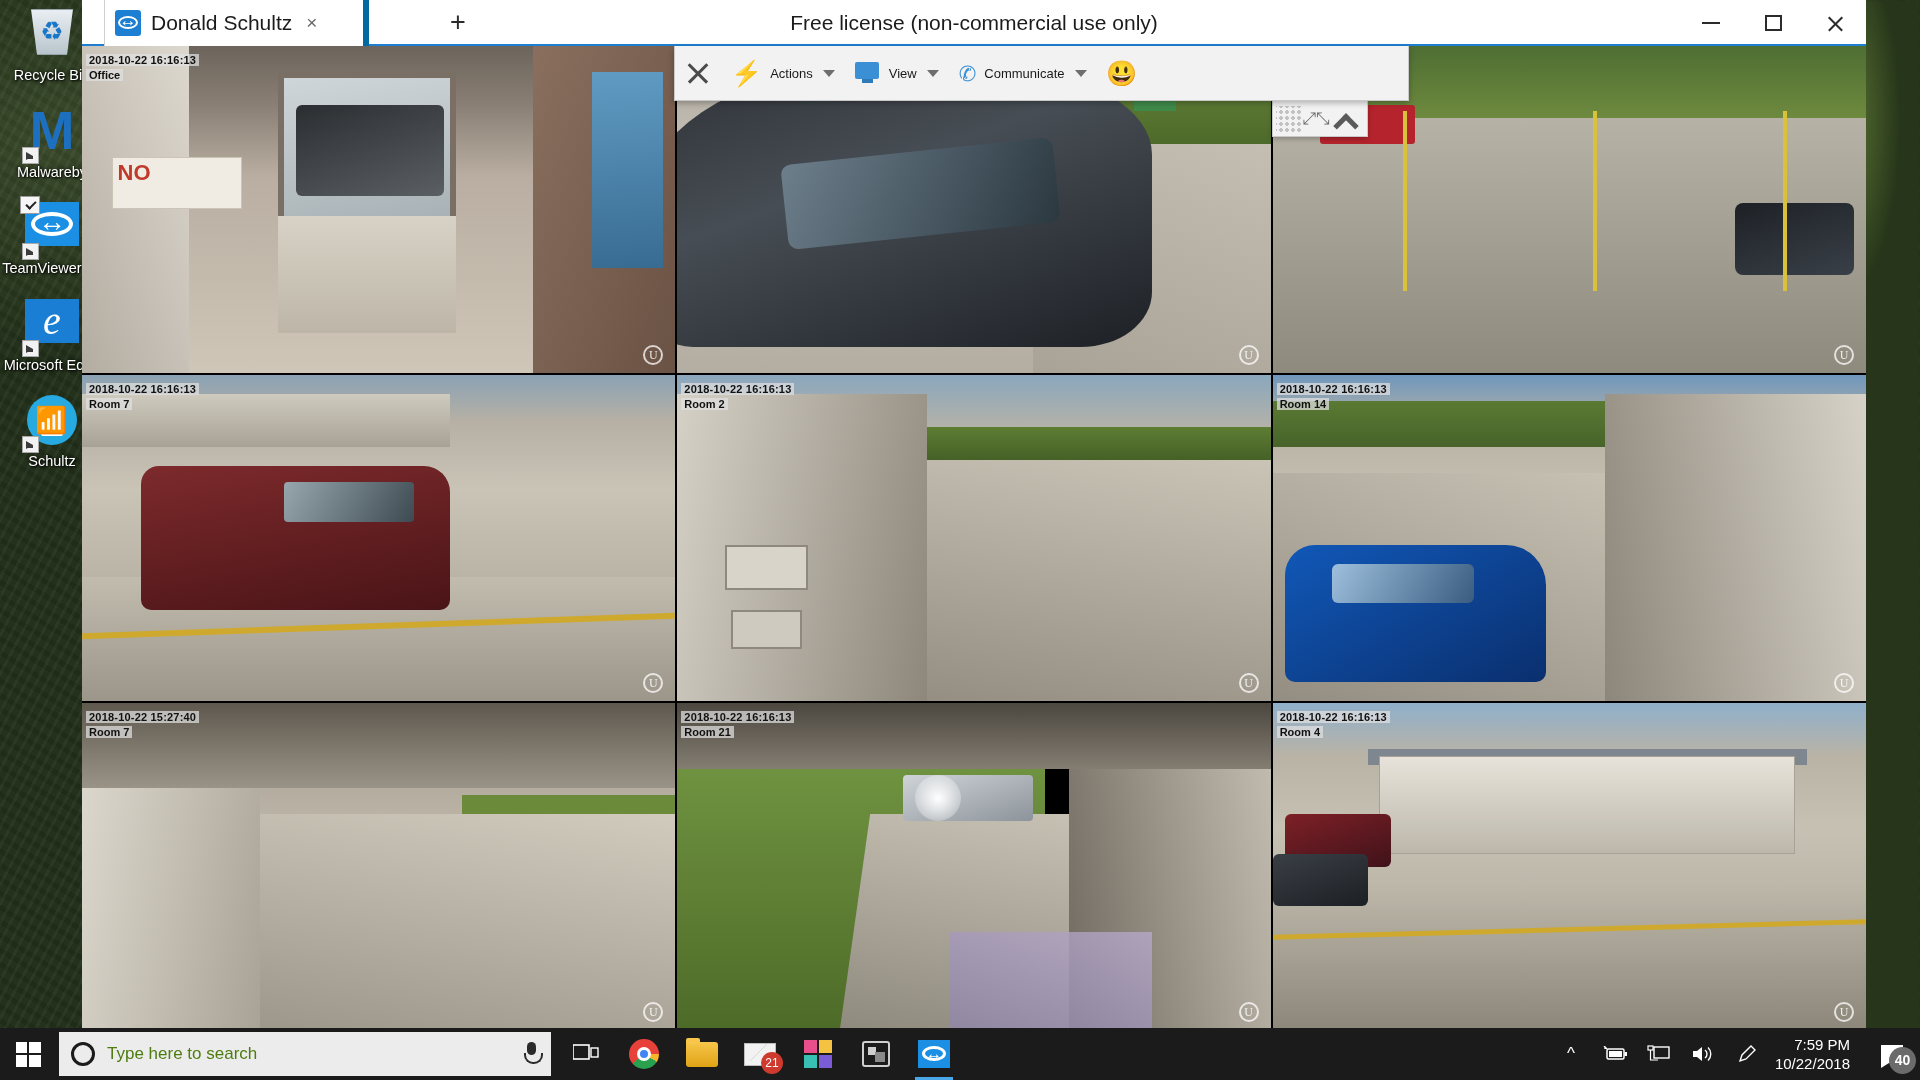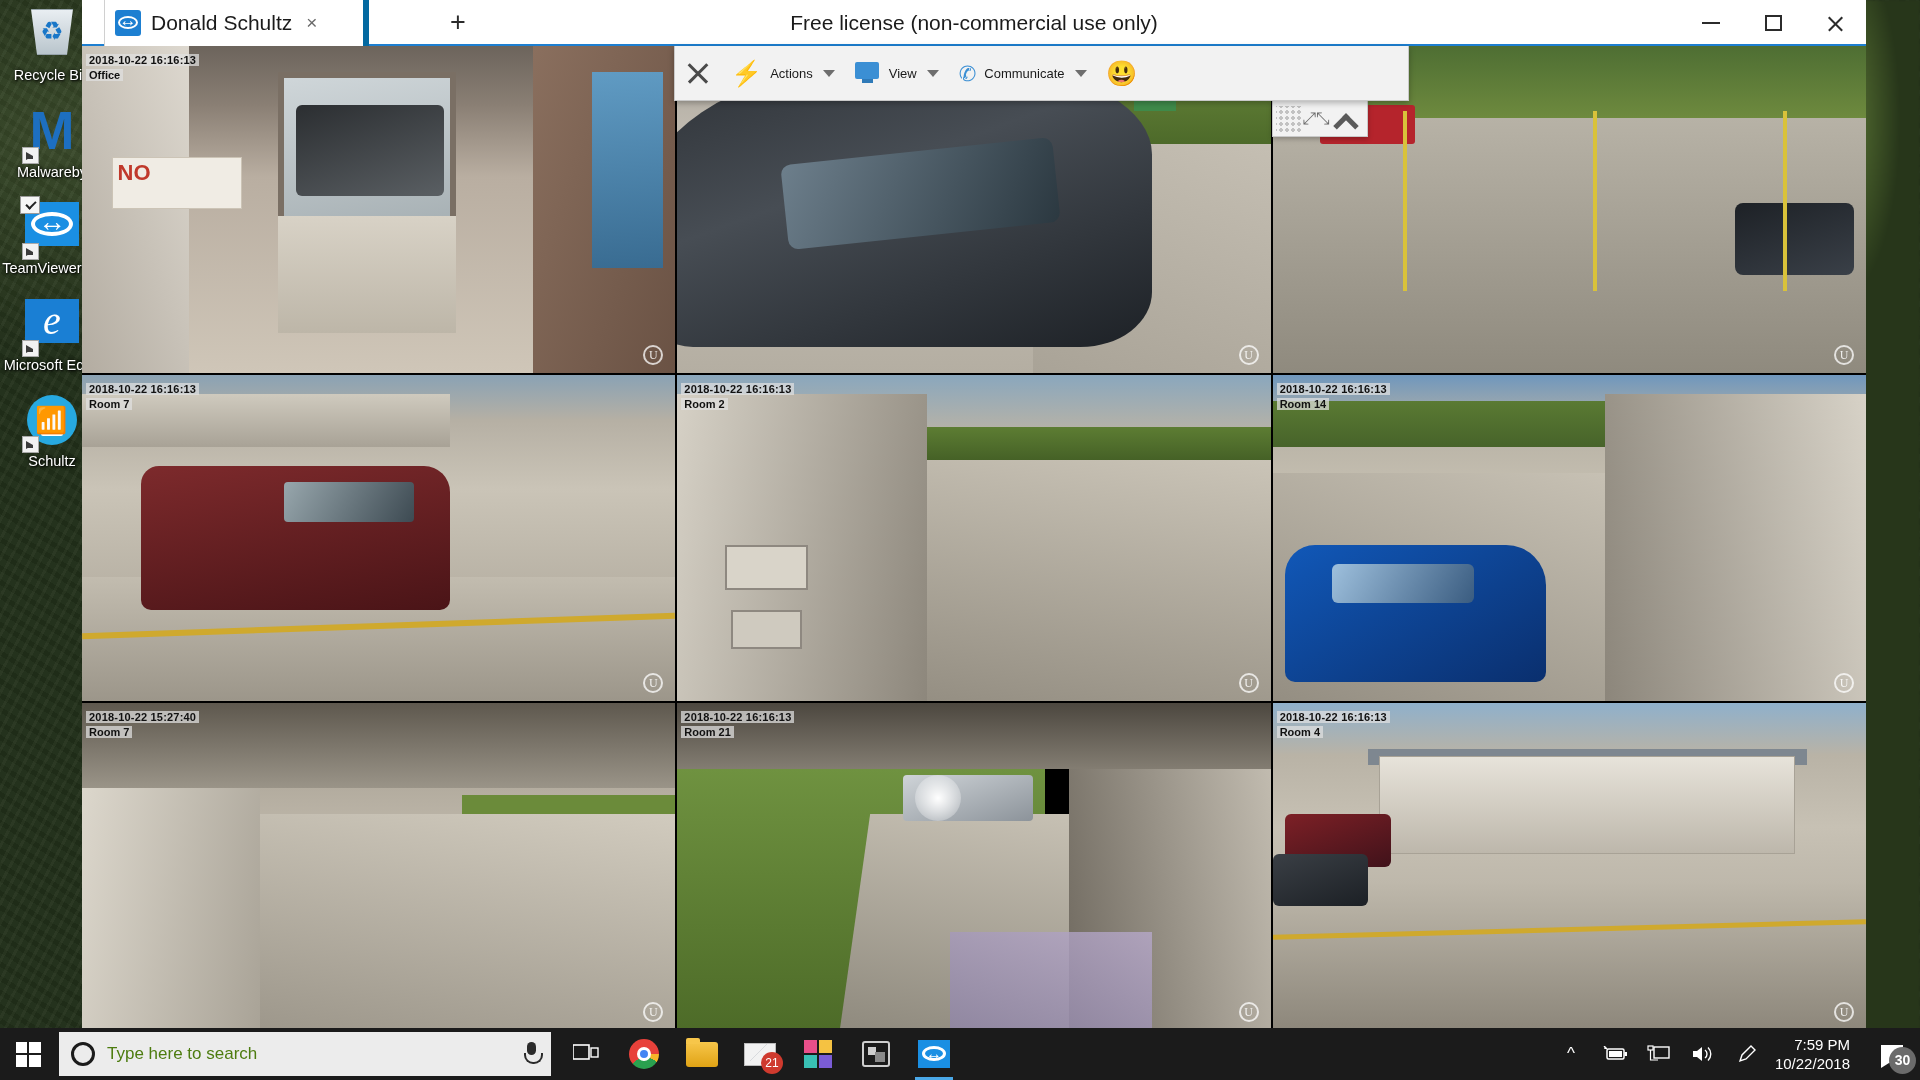--- a/index.html
+++ b/index.html
@@ -655,17 +655,17 @@
       <svg width="20" height="20" viewBox="0 0 20 20">
           <path d="M3 17 L5 11 L14 2 L18 6 L9 15 Z" fill="none" stroke="#fff" stroke-width="1.4"></path>
         </svg>
     </div>
     <div id="clock">
       <div>7:59 PM</div>
       <div>10/22/2018</div>
     </div>
     <div id="action-center">
       <span class="ac-icon"></span>
-      <span class="ac-badge">30</span>
+      <span class="ac-badge">40</span>
     </div>
   </div>
 
 </div>
 
 </body></html>

